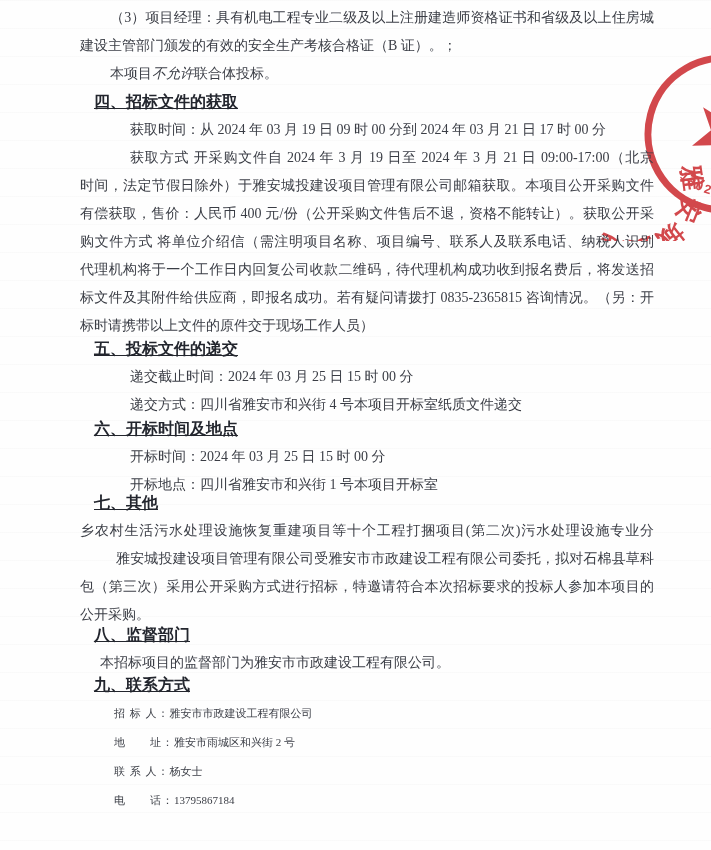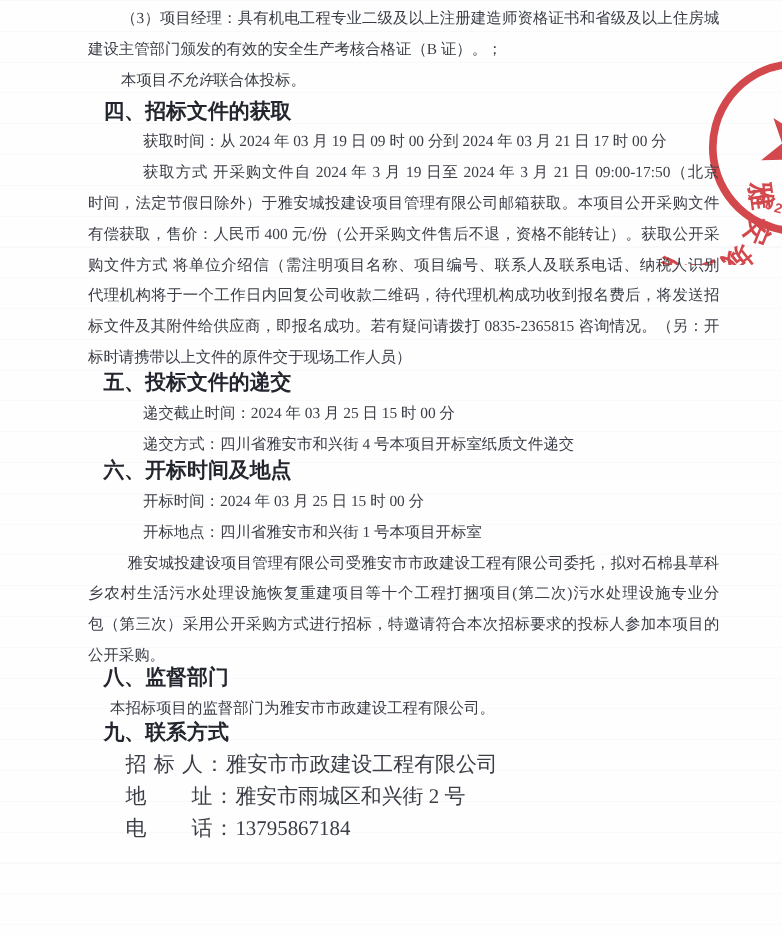--- a/index.html
+++ b/index.html
@@ -34,30 +34,31 @@
   .just{
     white-space:normal;
     text-align:justify;
     text-align-last:justify;
     overflow:hidden;
   }
   .head{
     height:28px; line-height:28px;
     font-family:"Liberation Sans","DejaVu Sans",sans-serif;
     font-weight:bold;
-    font-size:19px;
+    font-size:16px;
     color:#23262e;
     padding-left:14px;
     white-space:nowrap;
+    text-decoration:underline;
   }
   .ind-para{padding-left:30px;}
   .ind-sub{padding-left:50px;}
   .ind-s7{padding-left:36px;}
   .ind-s8{padding-left:20px;}
-  .cl{height:29px;line-height:29px;padding-left:34px;white-space:nowrap;font-size:19px;}
+  .cl{height:29px;line-height:29px;padding-left:34px;white-space:nowrap;font-size:11px;}
   .cl .lbl{letter-spacing:1px;}
   .em-italic{font-style:italic;font-family:Liberation Serif, serif;}
   .mt-h5{margin-top:-5px;}
   .mt-h6{margin-top:-4px;}
   .mt-h7{margin-top:-10px;}
   .mt-h8{margin-top:-8px;}
   .mt-h9{margin-top:-6px;}
   .seal{
     position:absolute;
     left:600px; top:46px;
@@ -89,49 +90,53 @@
   <div class="content">
 
     <div class="ln ind-para just">（3）项目经理：具有机电工程专业二级及以上注册建造师资格证书和省级及以上住房城乡</div>
     <div class="ln">建设主管部门颁发的有效的安全生产考核合格证（B 证）。；</div>
     <div class="ln ind-para">
       <span>本项目</span><span class="em-italic">不允许</span><span>联合体投标。</span>
     </div>
 
     <div class="head">四、招标文件的获取</div>
     <div class="ln ind-sub">获取时间：从 2024 年 03 月 19 日 09 时 00 分到 2024 年 03 月 21 日 17 时 00 分</div>
-    <div class="ln ind-sub just">获取方式 开采购文件自 2024 年 3 月 19 日至 2024 年 3 月 21 日 09:00-17:50（北京</div>
+    <div class="ln ind-sub just">获取方式 开采购文件自 2024 年 3 月 19 日至 2024 年 3 月 21 日 09:00-17:00（北京</div>
     <div class="ln just">时间，法定节假日除外）于雅安城投建设项目管理有限公司邮箱获取。本项目公开采购文件</div>
     <div class="ln just">有偿获取，售价：人民币 400 元/份（公开采购文件售后不退，资格不能转让）。获取公开采</div>
     <div class="ln just">购文件方式 将单位介绍信（需注明项目名称、项目编号、联系人及联系电话、纳税人识别</div>
     <div class="ln just">代理机构将于一个工作日内回复公司收款二维码，待代理机构成功收到报名费后，将发送招</div>
     <div class="ln just">标文件及其附件给供应商，即报名成功。若有疑问请拨打 0835-2365815 咨询情况。（另：开</div>
     <div class="ln">标时请携带以上文件的原件交于现场工作人员）</div>
 
     <div class="head mt-h5">五、投标文件的递交</div>
     <div class="ln ind-sub">递交截止时间：2024 年 03 月 25 日  15 时 00 分</div>
     <div class="ln ind-sub">递交方式：四川省雅安市和兴街 4 号本项目开标室纸质文件递交</div>
 
     <div class="head mt-h6">六、开标时间及地点</div>
     <div class="ln ind-sub">开标时间：2024 年 03 月 25 日  15 时 00 分</div>
     <div class="ln ind-sub">开标地点：四川省雅安市和兴街 1 号本项目开标室</div>
 
+    <div class="head mt-h7">七、其他</div>
+    <div class="ln just">乡农村生活污水处理设施恢复重建项目等十个工程打捆项目(第二次)污水处理设施专业分</div>
     <div class="ln ind-s7 just">雅安城投建设项目管理有限公司受雅安市市政建设工程有限公司委托，拟对石棉县草科</div>
-    <div class="ln just">乡农村生活污水处理设施恢复重建项目等十个工程打捆项目(第二次)污水处理设施专业分</div>
     <div class="ln just">包（第三次）采用公开采购方式进行招标，特邀请符合本次招标要求的投标人参加本项目的</div>
     <div class="ln">公开采购。</div>
 
     <div class="head mt-h8">八、监督部门</div>
     <div class="ln ind-s8">本招标项目的监督部门为雅安市市政建设工程有限公司。</div>
 
     <div class="head mt-h9">九、联系方式</div>
     <div class="cl">
       <span class="lbl">招 标 人：</span><span>雅安市市政建设工程有限公司</span>
     </div>
     <div class="cl">
       <span class="lbl">地　　址：</span><span>雅安市雨城区和兴街 2 号</span>
     </div>
     <div class="cl">
+      <span class="lbl">联 系 人：</span><span>杨女士</span>
+    </div>
+    <div class="cl">
       <span class="lbl">电　　话：</span><span>13795867184</span>
     </div>
 
   </div>
 </div>
 
 </body></html>

